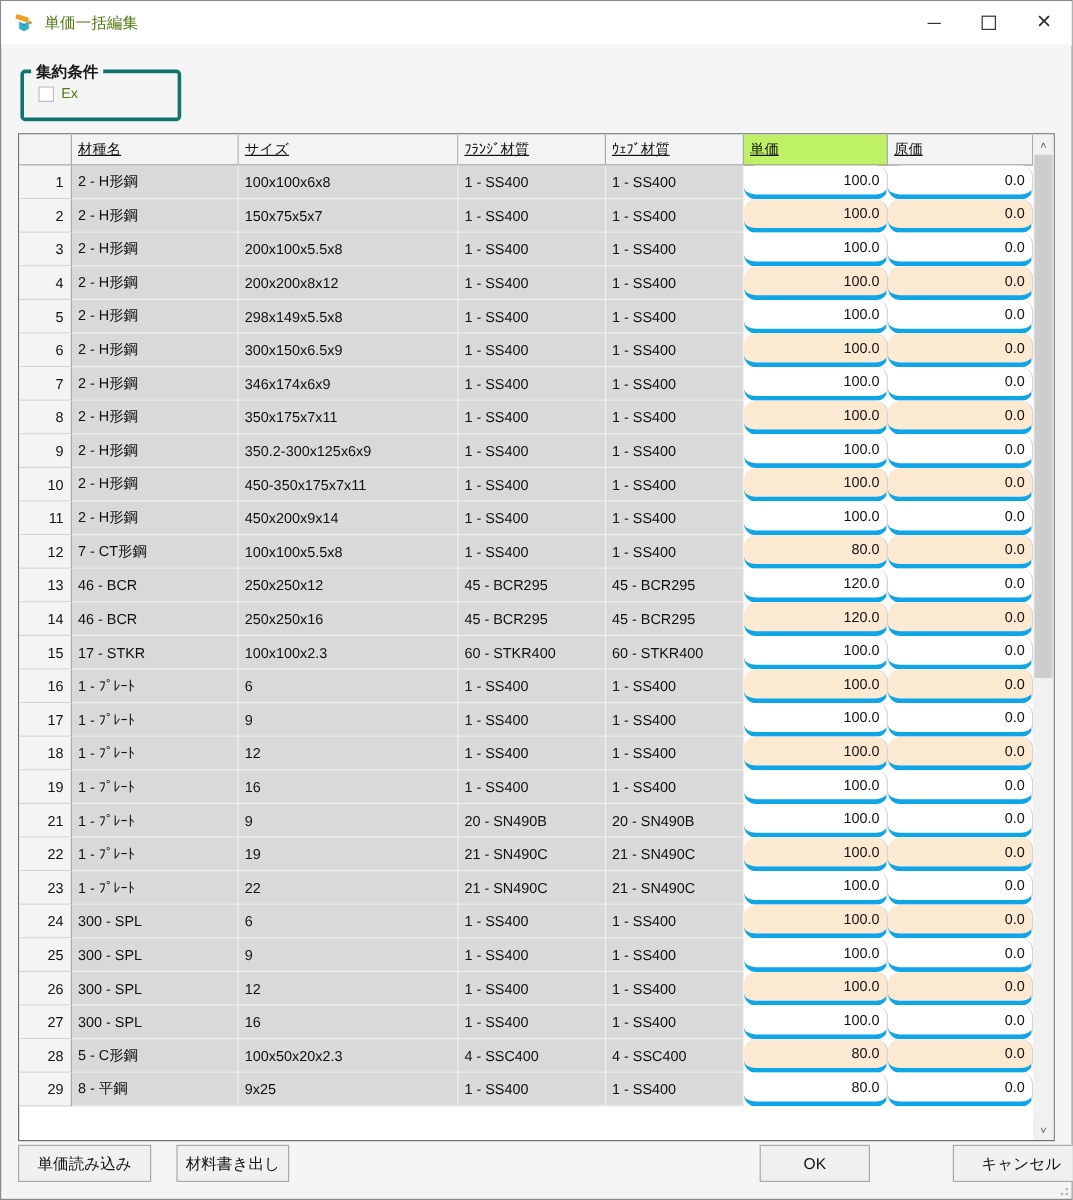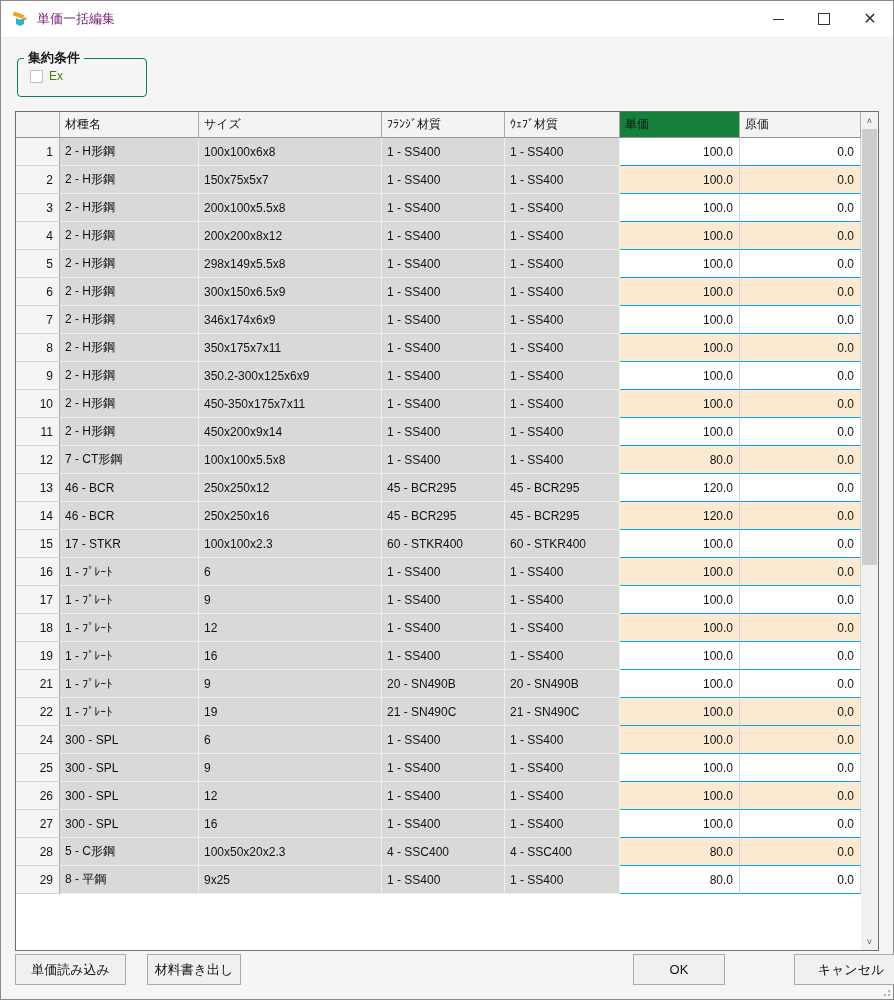--- a/index.html
+++ b/index.html
@@ -14,33 +14,33 @@
     border:1px solid #898989;
     background:#f5f5f5;
     box-sizing:border-box;
   }
   
   .titlebar{
     height:36px;background:#ffffff;display:flex;align-items:center;
     border-bottom:1px solid #f0f0f0;
   }
   .app-icon{width:18px;height:18px;margin-left:10px;flex:0 0 auto;}
-  .title-text{margin-left:8px;font-size:13px;color:#701a75;}
+  .title-text{margin-left:8px;font-size:13px;color:#4d7c0f;}
   .win-controls{margin-left:auto;display:flex;height:100%;}
   .win-btn{
     width:46px;height:100%;display:flex;align-items:center;justify-content:center;
     font-size:15px;color:#333;cursor:default;
   }
   .win-btn .bar{width:11px;height:1px;background:#333;}
   .win-btn .box{width:10px;height:10px;border:1px solid #333;}
   .win-btn.close-btn{font-size:16px;line-height:1;}
   
   .groupbox{
     position:absolute;left:16px;top:57px;width:128px;height:37px;
-    border:1px solid #0f766e;border-radius:4px;background:transparent;
+    border:3px solid #0f766e;border-radius:4px;background:transparent;
   }
   .groupbox-label{
     position:absolute;left:6px;top:-10px;background:#f5f5f5;
     padding:0 4px;font-size:13px;color:#1a1a1a;font-weight:bold;
   }
   .checkbox-row{display:flex;align-items:center;margin:10px 0 0 12px;}
   .checkbox{
     width:13px;height:13px;background:#fff;border:1px solid #bfbfbf;
     box-sizing:border-box;
   }
@@ -50,29 +50,29 @@
     position:absolute;left:14px;top:110px;width:864px;height:840px;
     border:1px solid #6e6e6e;background:#fff;box-sizing:border-box;overflow:hidden;
   }
   table{border-collapse:separate;border-spacing:0;table-layout:fixed;width:845px;font-size:12px;}
   th,td{
     box-sizing:border-box;overflow:hidden;white-space:nowrap;
     padding:0 5px;height:28px;font-weight:normal;color:#111;
   }
   thead th{
     height:26px;background:#f3f3f3;text-align:left;
-    border-right:1px solid #ababab;border-bottom:1px solid #949494;
-  }
-  thead th.hl{background:#15803d;}
+    border-right:1px solid #ababab;border-bottom:1px solid #949494;text-decoration:underline;
+  }
+  thead th.hl{background:#bef264;}
   td.c0{background:#f4f4f4;text-align:right;padding-right:6px;
     border-right:1px solid #ababab;border-bottom:1px solid #d4d4d4;}
   td.c1,td.c2,td.c3,td.c4{background:#d9d9d9;
     border-right:1px solid #efefef;border-bottom:1px solid #efefef;}
   td.c5,td.c6{background:#ffffff;text-align:right;padding-right:6px;
-    border-right:1px solid #d4d4d4;border-bottom:1px solid #0ea5e9;}
+    border-right:1px solid #d4d4d4;border-bottom:4px solid #0ea5e9;border-radius:10px;}
   tr.alt td.c5,tr.alt td.c6{background:#fbe9d2;}
   
   .vscroll{
     position:absolute;top:0;right:0;width:17px;height:838px;background:#f1f1f1;
   }
   .sb-btn{
     position:absolute;left:0;width:17px;height:17px;display:flex;
     align-items:center;justify-content:center;color:#555;font-size:9px;background:#f1f1f1;
   }
   .sb-up{top:0;}
@@ -336,20 +336,29 @@
           </tr>
           <tr class="alt">
             <td class="c0">22</td>
             <td class="c1">1 - ﾌﾟﾚｰﾄ</td>
             <td class="c2">19</td>
             <td class="c3">21 - SN490C</td>
             <td class="c4">21 - SN490C</td>
             <td class="c5">100.0</td>
             <td class="c6">0.0</td>
           </tr>
+          <tr>
+            <td class="c0">23</td>
+            <td class="c1">1 - ﾌﾟﾚｰﾄ</td>
+            <td class="c2">22</td>
+            <td class="c3">21 - SN490C</td>
+            <td class="c4">21 - SN490C</td>
+            <td class="c5">100.0</td>
+            <td class="c6">0.0</td>
+          </tr>
           <tr class="alt">
             <td class="c0">24</td>
             <td class="c1">300 - SPL</td>
             <td class="c2">6</td>
             <td class="c3">1 - SS400</td>
             <td class="c4">1 - SS400</td>
             <td class="c5">100.0</td>
             <td class="c6">0.0</td>
           </tr>
           <tr>

